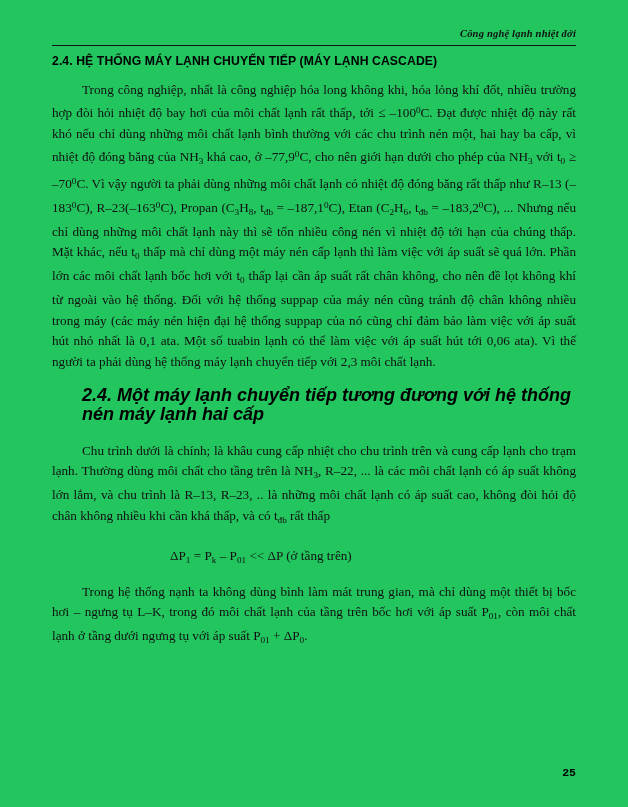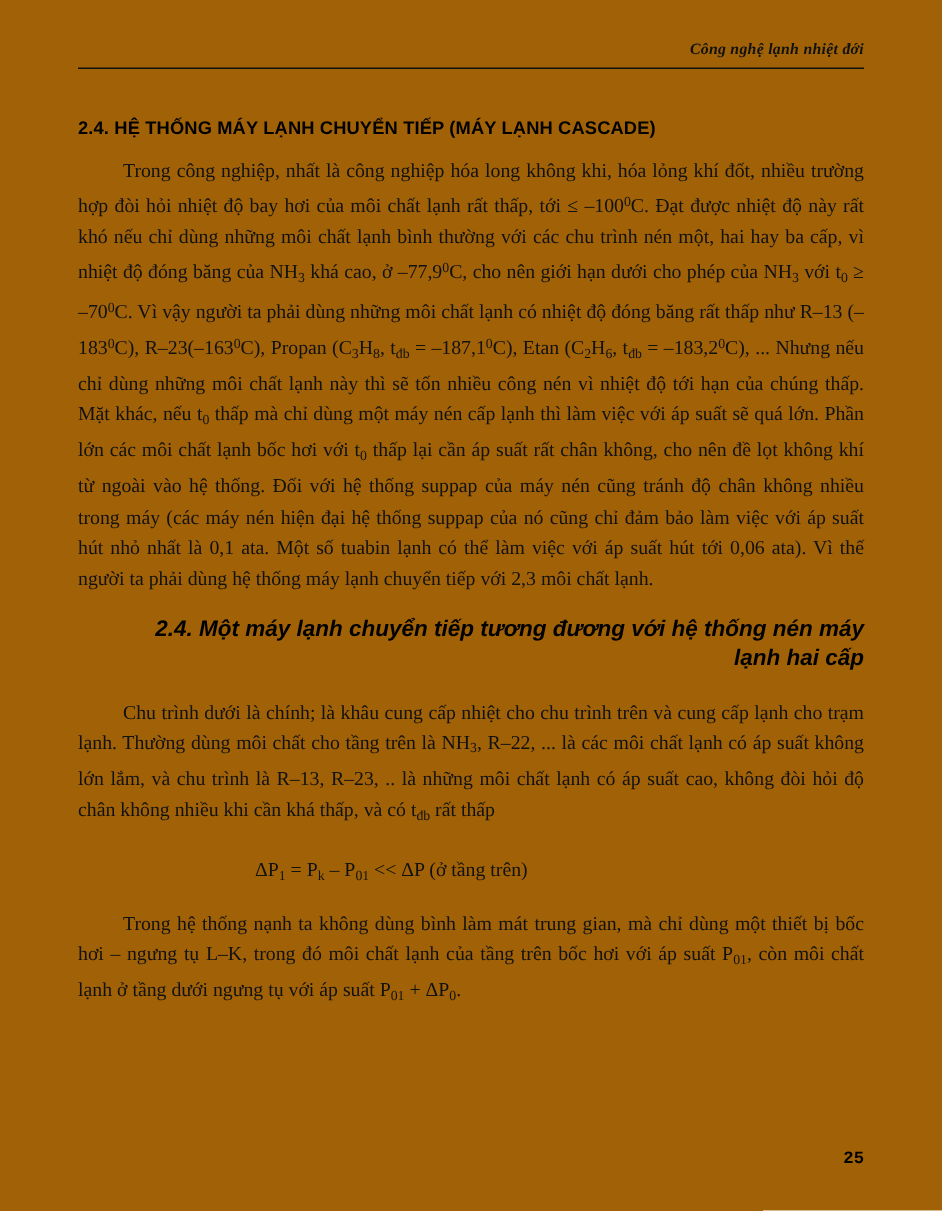--- a/index.html
+++ b/index.html
@@ -4,21 +4,21 @@
 <style>
   html, body {
     margin: 0;
     padding: 0;
     background: #ffffff;
   }
   .page {
     position: relative;
     width: 628px;
     height: 807px;
-    background: #a16207;
+    background: #22c55e;
     font-family: "Liberation Serif", serif;
     color: #111;
     overflow: hidden;
   }
   .header {
     position: absolute;
     top: 28px;
     right: 52px;
     font-family: "Liberation Serif", serif;
     font-style: italic;
@@ -30,21 +30,21 @@
   .header-rule {
     position: absolute;
     top: 45px;
     left: 52px;
     right: 52px;
     height: 1px;
     background: #111;
   }
   .content {
     position: absolute;
-    top: 68px;
+    top: 44px;
     left: 52px;
     width: 524px;
   }
   h2.section-title {
     margin: 10px 0 12px 0;
     font-family: "Liberation Sans", sans-serif;
     font-weight: bold;
     font-size: 12.2px;
     letter-spacing: 0.1px;
     color: #000;
@@ -56,24 +56,23 @@
     text-align: justify;
     text-indent: 30px;
     color: #111;
   }
   h3.sub-title {
     margin: 14px 0 8px 0;
     padding-left: 30px;
     font-family: "Liberation Sans", sans-serif;
     font-weight: bold;
     font-style: italic;
-    font-size: 15px;
+    font-size: 18px;
     line-height: 19px;
     color: #000;
-    text-align: right;
   }
   .eq {
     margin: 6px 0 2px 0;
     padding-left: 118px;
     font-size: 13.2px;
     line-height: 22px;
     font-family: "Liberation Serif", serif;
   }
   sub {
     font-size: 9.2px;

